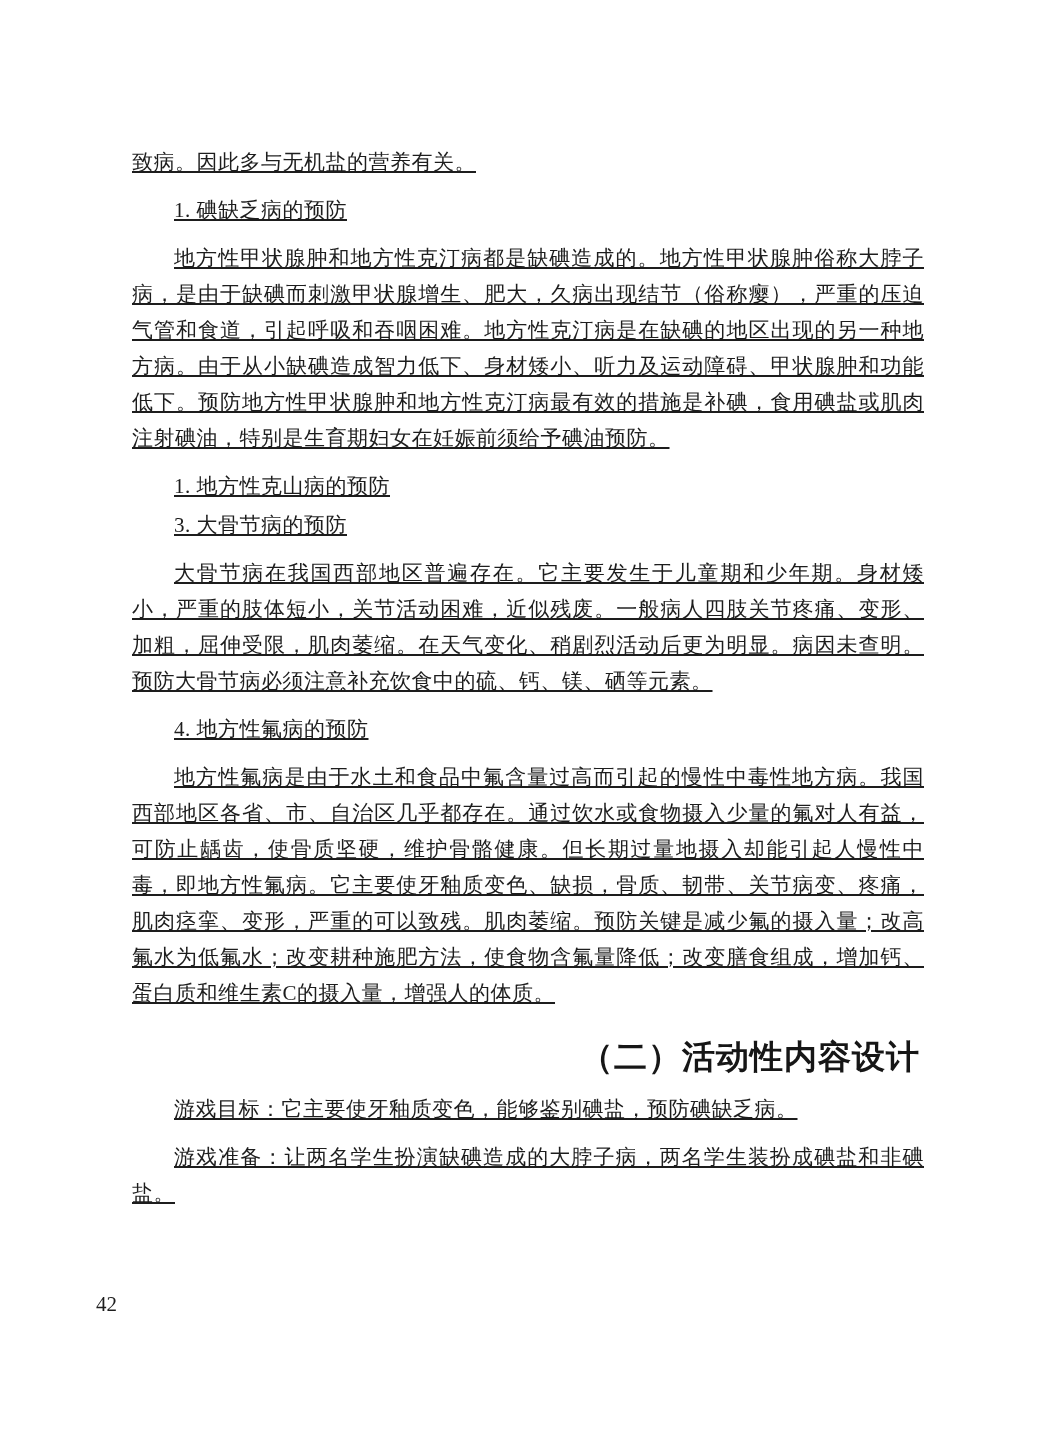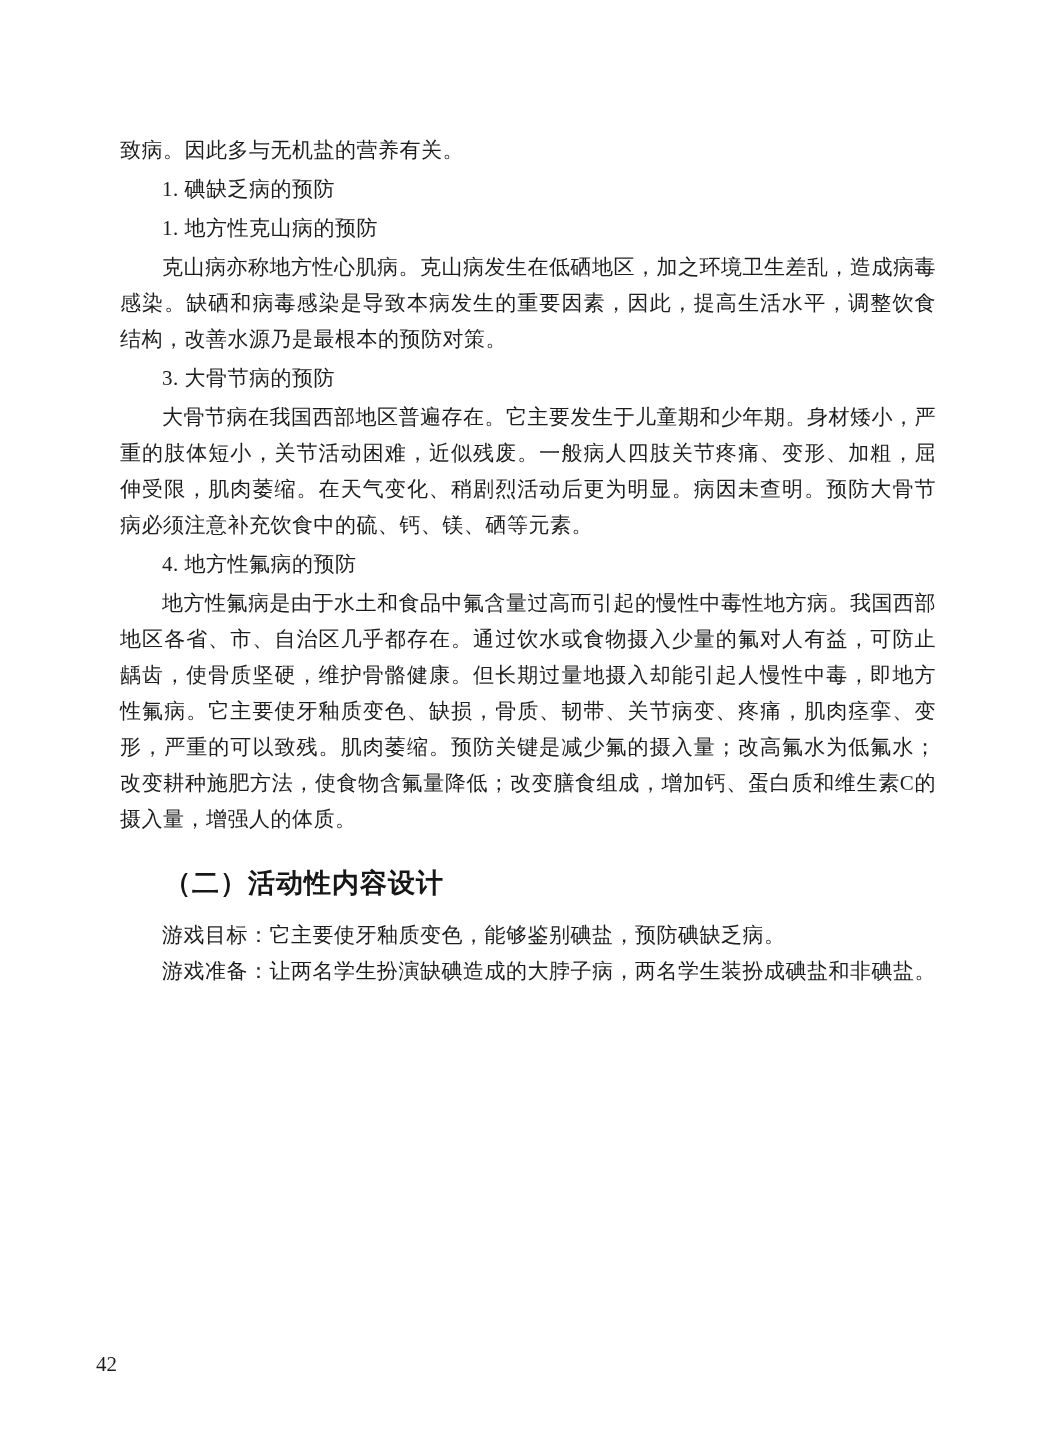--- a/index.html
+++ b/index.html
@@ -16,80 +16,82 @@
     font-family: "Liberation Serif", "DejaVu Serif", serif;
     color: #1d1d1d;
   }
   .content {
     position: absolute;
     top: 132px;
     left: 120px;
     width: 816px;
   }
   .content p {
-    margin: 0;
+    margin: 12px;
     font-size: 21px;
     line-height: 36px;
     text-align: justify;
     letter-spacing: 0.5px;
+    text-decoration: underline;
   }
   p.indent {
     text-indent: 2em;
   }
   p.sub-heading {
     text-indent: 2em;
     text-align: left;
     margin-top: 3px;
     margin-bottom: 3px;
   }
   .section-heading {
-    margin: 0;
+    margin: 16px;
     margin-top: 26px;
     margin-bottom: 14px;
     padding-left: 44px;
-    font-size: 27px;
+    font-size: 33px;
     line-height: 40px;
     font-weight: bold;
     color: #161616;
     font-family: "Liberation Serif", "DejaVu Serif", serif;
     letter-spacing: 1px;
+    text-align: right;
   }
   p.bold-sub {
     text-indent: 2em;
     text-align: left;
     font-family: "Liberation Sans", "DejaVu Sans", sans-serif;
     font-weight: bold;
     font-size: 20px;
     line-height: 38px;
     color: #161616;
   }
   .page-number {
     position: absolute;
     left: 96px;
-    top: 1352px;
+    top: 1292px;
     font-size: 21px;
     color: #1d1d1d;
     font-family: "Liberation Serif", "DejaVu Serif", serif;
   }
 </style>
 </head>
 <body>
 
 <div class="page">
   <div class="content">
 
     <p>致病。因此多与无机盐的营养有关。</p>
 
 
     <p class="sub-heading">1. 碘缺乏病的预防</p>
 
+    <p class="indent">地方性甲状腺肿和地方性克汀病都是缺碘造成的。地方性甲状腺肿俗称大脖子病，是由于缺碘而刺激甲状腺增生、肥大，久病出现结节（俗称瘿），严重的压迫气管和食道，引起呼吸和吞咽困难。地方性克汀病是在缺碘的地区出现的另一种地方病。由于从小缺碘造成智力低下、身材矮小、听力及运动障碍、甲状腺肿和功能低下。预防地方性甲状腺肿和地方性克汀病最有效的措施是补碘，食用碘盐或肌肉注射碘油，特别是生育期妇女在妊娠前须给予碘油预防。</p>
 
     <p class="sub-heading">1. 地方性克山病的预防</p>
 
-    <p class="indent">克山病亦称地方性心肌病。克山病发生在低硒地区，加之环境卫生差乱，造成病毒感染。缺硒和病毒感染是导致本病发生的重要因素，因此，提高生活水平，调整饮食结构，改善水源乃是最根本的预防对策。</p>
 
     <p class="sub-heading">3. 大骨节病的预防</p>
 
     <p class="indent">大骨节病在我国西部地区普遍存在。它主要发生于儿童期和少年期。身材矮小，严重的肢体短小，关节活动困难，近似残废。一般病人四肢关节疼痛、变形、加粗，屈伸受限，肌肉萎缩。在天气变化、稍剧烈活动后更为明显。病因未查明。预防大骨节病必须注意补充饮食中的硫、钙、镁、硒等元素。</p>
 
     <p class="sub-heading">4. 地方性氟病的预防</p>
 
     <p class="indent">地方性氟病是由于水土和食品中氟含量过高而引起的慢性中毒性地方病。我国西部地区各省、市、自治区几乎都存在。通过饮水或食物摄入少量的氟对人有益，可防止龋齿，使骨质坚硬，维护骨骼健康。但长期过量地摄入却能引起人慢性中毒，即地方性氟病。它主要使牙釉质变色、缺损，骨质、韧带、关节病变、疼痛，肌肉痉挛、变形，严重的可以致残。肌肉萎缩。预防关键是减少氟的摄入量；改高氟水为低氟水；改变耕种施肥方法，使食物含氟量降低；改变膳食组成，增加钙、蛋白质和维生素C的摄入量，增强人的体质。</p>
 
     <h2 class="section-heading">（二）活动性内容设计</h2>

